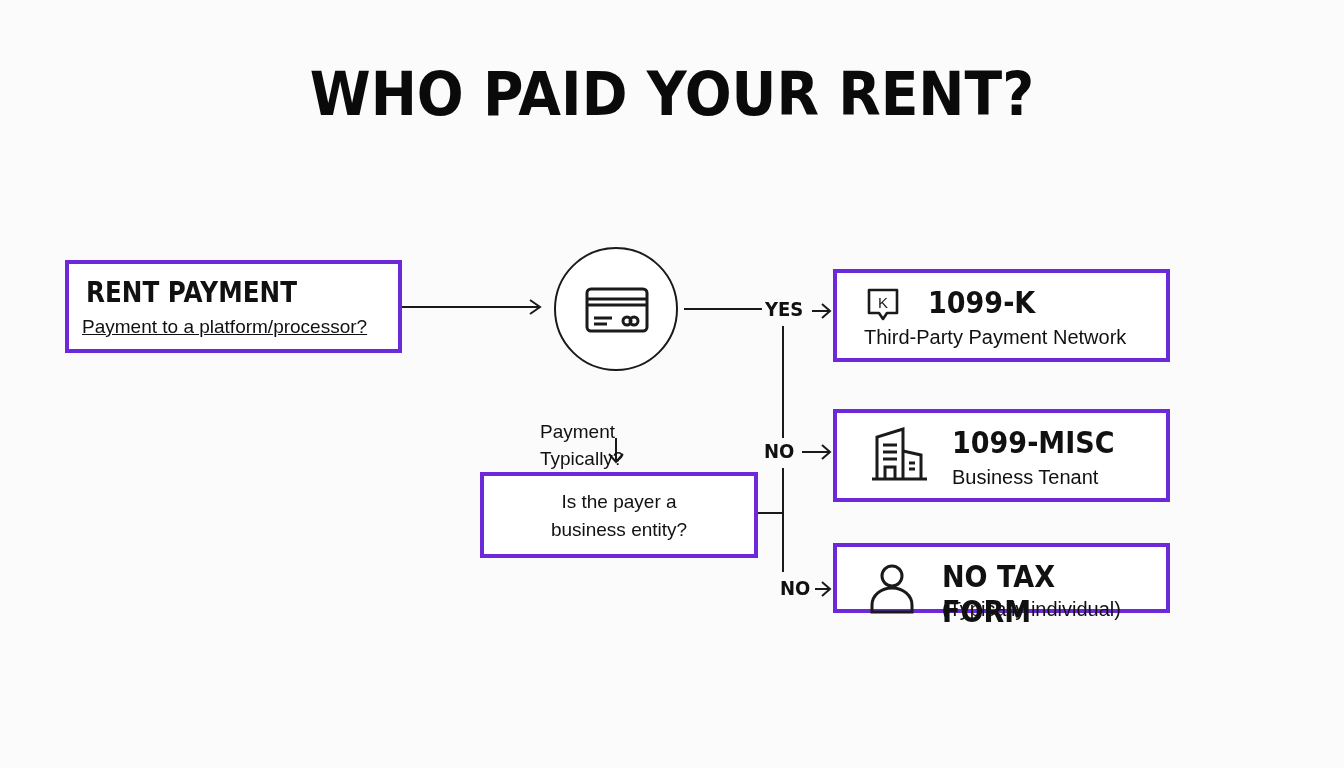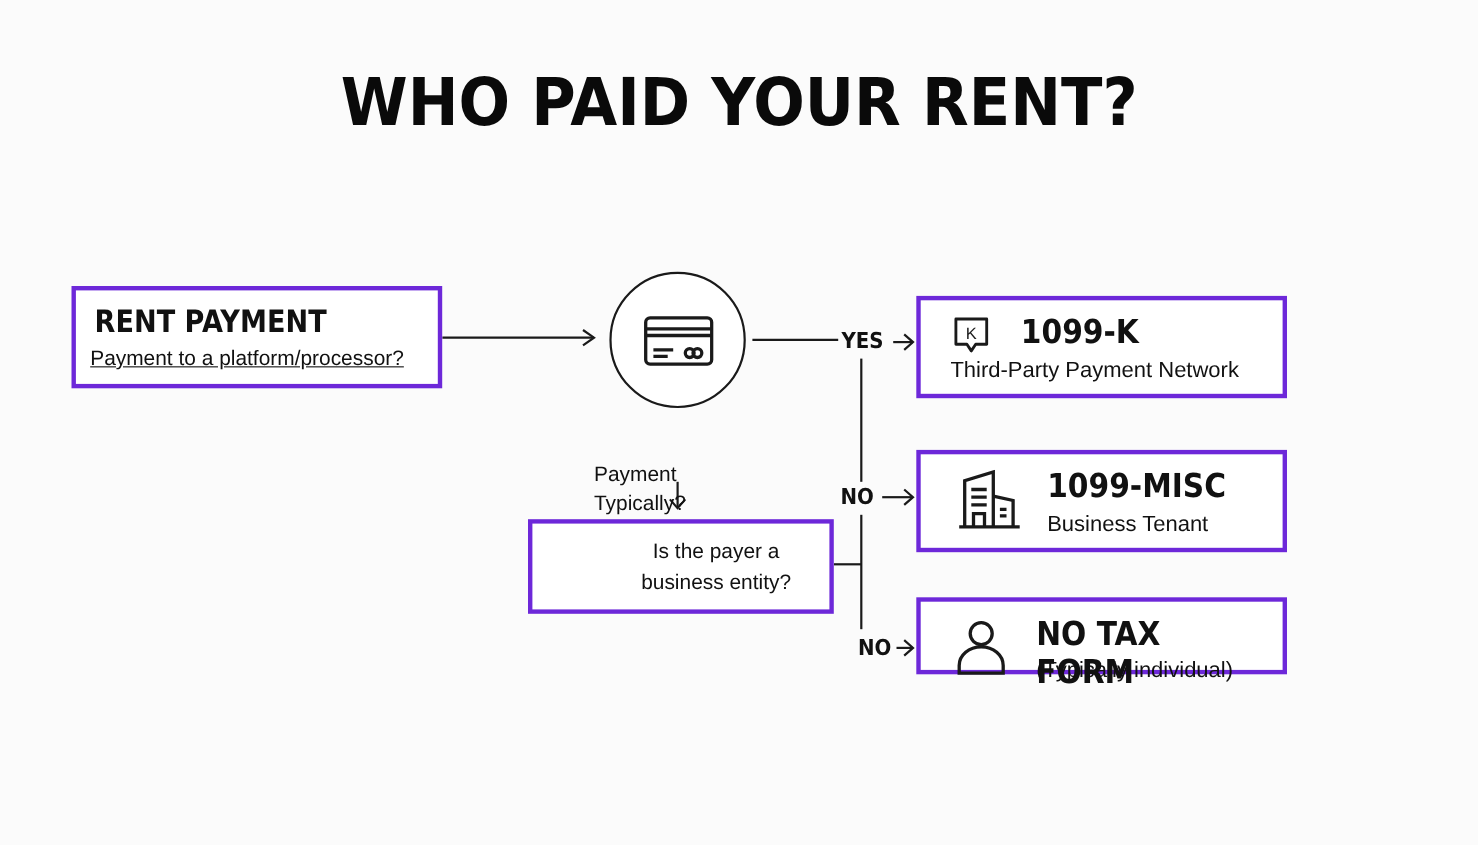--- a/index.html
+++ b/index.html
@@ -22,21 +22,21 @@
     .circle {
       position: absolute; left: 554px; top: 247px; width: 124px; height: 124px;
       border: 2px solid #1a1a1a; border-radius: 50%; box-sizing: border-box; background: #fff;
     }
     .circle svg { position: absolute; left: 29px; top: 38px; }
     .proc-label {
       position: absolute; left: 540px; top: 378px; width: 156px; text-align: left;
       font-size: 19px; line-height: 27px; margin-top: 40px;
     }
     .q-box { left: 480px; top: 472px; width: 278px; height: 86px; }
-    .q-box .t { position: absolute; left: 0; top: 12px; width: 100%; text-align: center; font-size: 19px; line-height: 28px; padding-left: 32px; }
+    .q-box .t { position: absolute; left: 0; top: 12px; width: 100%; text-align: center; font-size: 19px; line-height: 28px; }
     .out-box { left: 833px; width: 337px; height: 93px; }
     .out1 { top: 269px; }
     .out2 { top: 409px; }
     .out3 { top: 543px; height: 70px; }
     .out-box .icon { position: absolute; }
     .out-box .h { position: absolute; font-size: 30px; font-weight: bold; font-family: "DejaVu Sans", sans-serif; transform: scaleX(0.9); transform-origin: left; }
     .out-box .s { position: absolute; font-size: 20px; }
     .lbl { position: absolute; font-weight: bold; font-size: 20px; font-family: "DejaVu Sans", sans-serif; transform: scaleX(0.9); transform-origin: left; }
     svg.lines { position: absolute; left: 0; top: 0; }
   </style>

